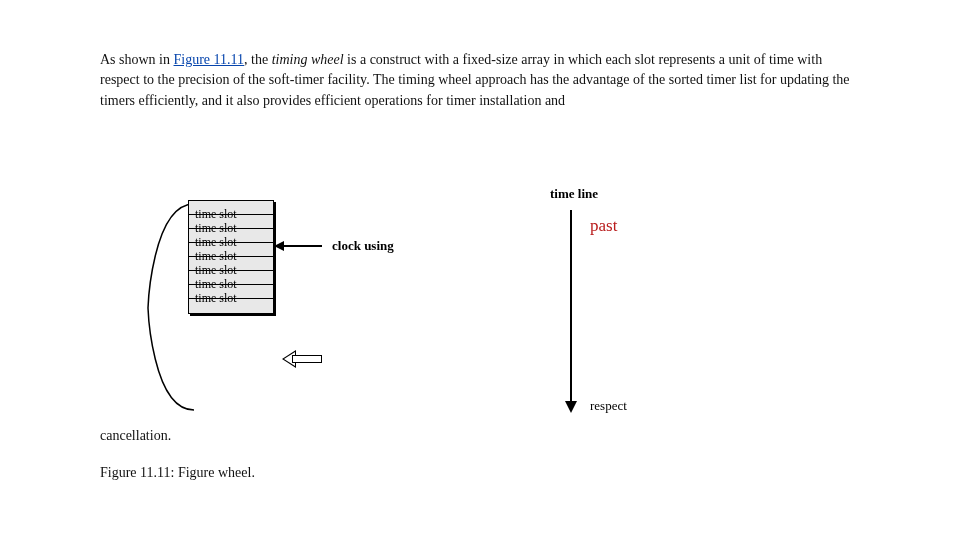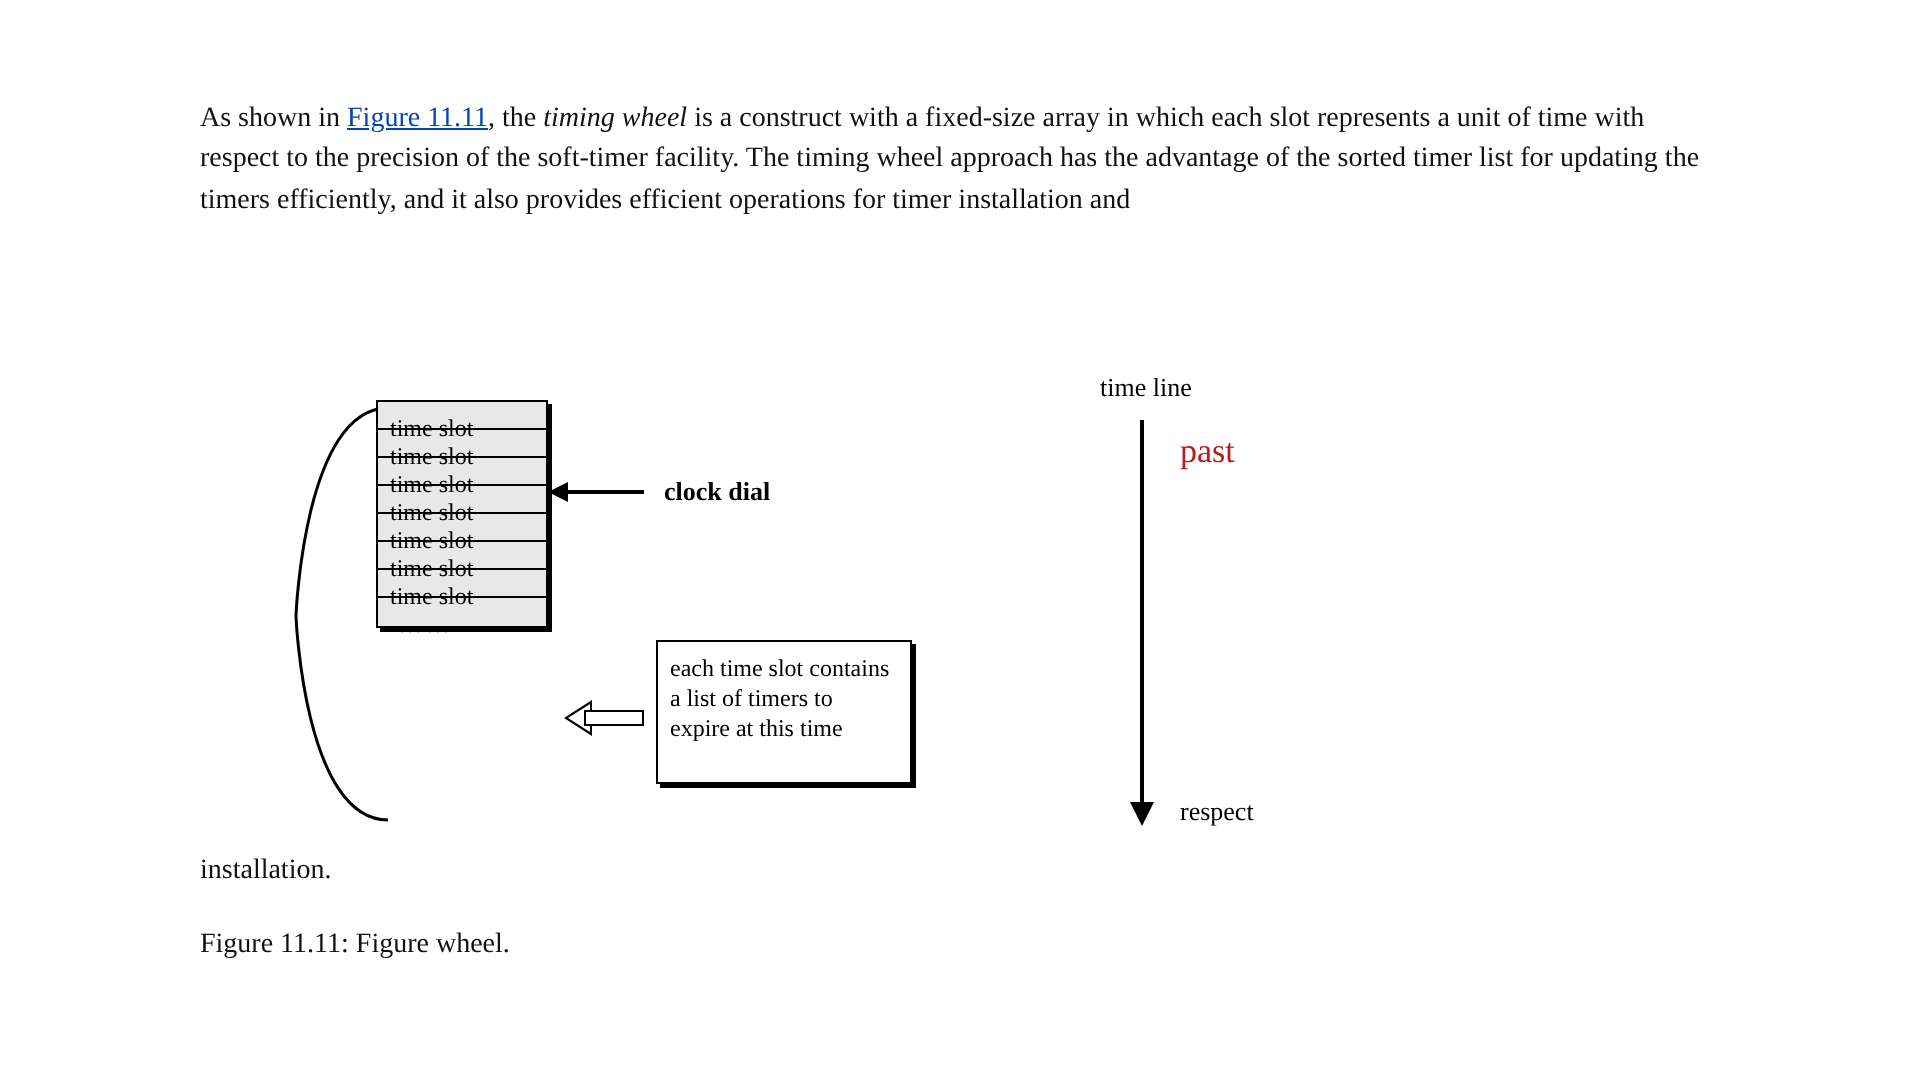--- a/index.html
+++ b/index.html
@@ -154,21 +154,21 @@
     top: -2px;
     width: 60px;
     height: 220px;
   }
   
   .timeline-label {
     position: absolute;
     left: 362px;
     top: -14px;
     font-size: 13px;
-    font-weight: normal;
+    font-weight: bold;
     color: #000;
   }
   .timeline {
     position: absolute;
     left: 382px;
     top: 10px;
     width: 2px;
     height: 195px;
     background: #000;
   }
@@ -217,28 +217,27 @@
     <div class="slot">time slot</div>
     <div class="slot">time slot</div>
     <div class="slot">time slot</div>
     <div class="slot">time slot</div>
     <div class="slot">time slot</div>
     <div class="slot">time slot</div>
     <div class="slot dots">……</div>
   </div>
 
   <div class="clock-arrow"></div>
-  <div class="clock-label">clock dial</div>
+  <div class="clock-label">clock using</div>
 
   <div class="note-arrow">
     <div class="head"></div>
     <div class="body"></div>
   </div>
-  <div class="note-box">each time slot contains a list of timers to expire at this time</div>
 
   <div class="timeline-label">time line</div>
   <div class="timeline"></div>
   <div class="past">past</div>
   <div class="future">respect</div>
 </div>
 
-<div class="dangling">installation.</div>
+<div class="dangling">cancellation.</div>
 <div class="caption">Figure 11.11: Figure wheel.</div>
 
 </body></html>

